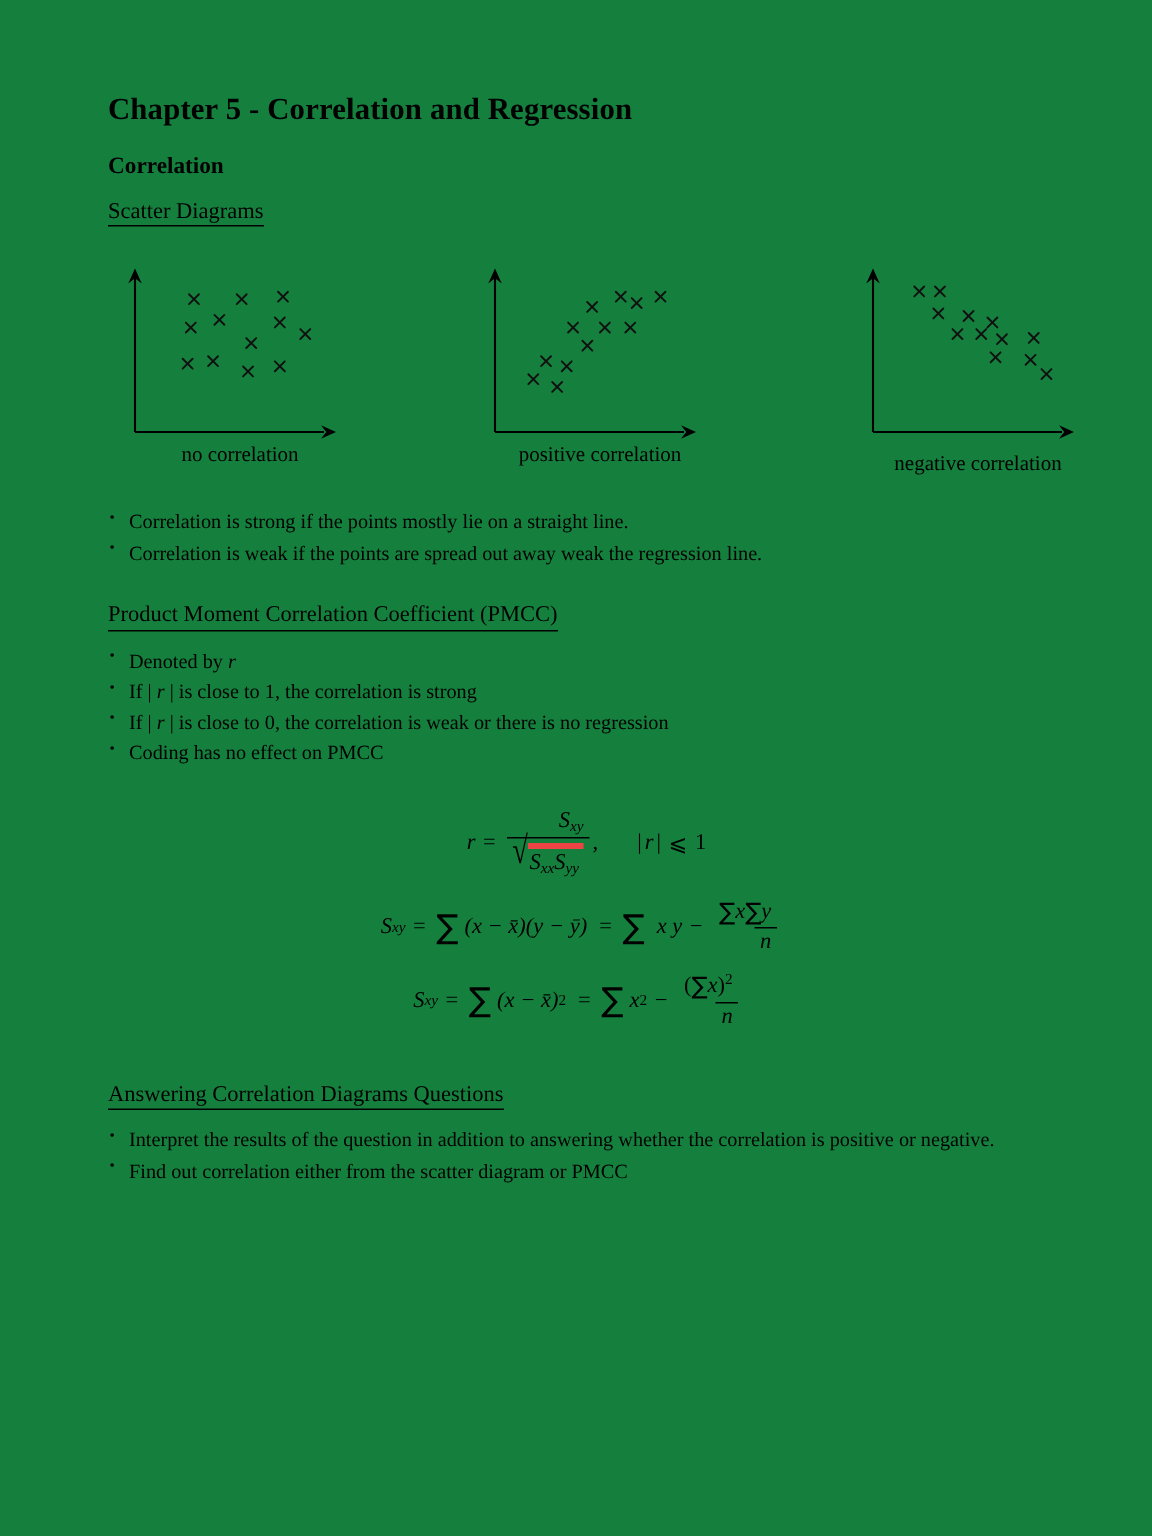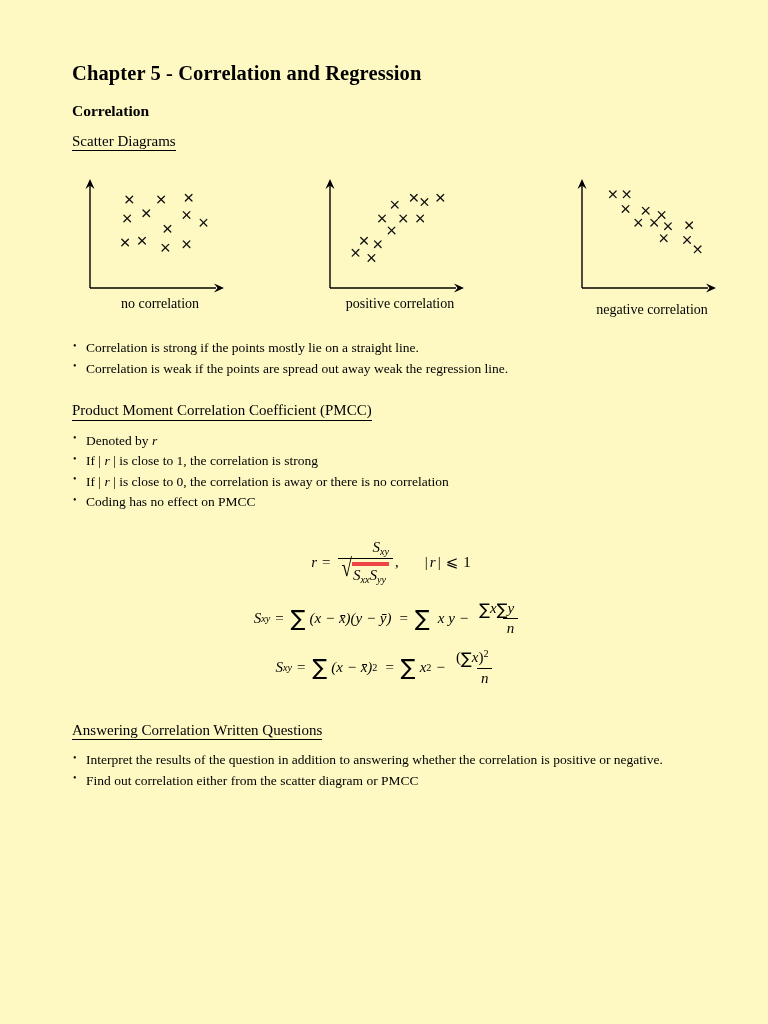--- a/index.html
+++ b/index.html
@@ -14,21 +14,21 @@
     position: relative;
     font-family: "Liberation Serif", "DejaVu Serif", serif;
     color: #000000;
     overflow: hidden;
   }
   .page {
     position: absolute;
     left: 0; top: 0;
     width: 768px;
     height: 1024px;
-    background: #fef9c3;
+    background: #15803d;
   }
   .content {
     position: absolute;
     left: 72px;
     top: 62px;
     width: 620px;
   }
 
   h1.chapter-title {
     font-size: 20.5px;
@@ -369,21 +369,21 @@
       </ul>
 
     <div class="block-gap-a"></div>
     <div>
       <h3 class="sub-title">Product Moment Correlation Coefficient (PMCC)</h3>
     </div>
     <div class="block-gap-b"></div>
     <ul class="bullets" id="pmcc-bullets">
         <li><span>Denoted by </span><span class="it">r</span></li>
         <li><span>If | </span><span class="it">r</span><span> | is close to 1, the correlation is strong</span></li>
-        <li><span>If | </span><span class="it">r</span><span> | is close to 0, the correlation is away or there is no correlation</span></li>
+        <li><span>If | </span><span class="it">r</span><span> | is close to 0, the correlation is weak or there is no regression</span></li>
         <li><b>Coding has no effect on PMCC</b></li>
       </ul>
 
     <div class="math-area">
 
       <div class="eq eq-1">
         <span class="sym">r</span>
         <span class="op">=</span>
         <span class="frac">
           <span class="num"><span class="sym">S</span><span class="sub">xy</span></span>
@@ -433,21 +433,21 @@
         <span class="frac">
           <span class="num"><span>(</span><span class="smallsum">∑</span><span class="sym">x</span><span>)</span><span class="sup">2</span></span>
           <span class="den"><span class="sym">n</span></span>
         </span>
       </div>
 
     </div>
 
     <div class="block-gap-c" style="height:34px"></div>
     <div>
-      <h3 class="sub-title">Answering Correlation Written Questions</h3>
+      <h3 class="sub-title">Answering Correlation Diagrams Questions</h3>
     </div>
     <div class="block-gap-b"></div>
     <ul class="bullets" id="answering-bullets">
         <li><b>Interpret the results</b><span> of the question in addition to answering whether the correlation is positive or negative.</span></li>
         <li><span>Find out correlation either from the scatter diagram or PMCC</span></li>
       </ul>
 
   </div>
 </div>
 

